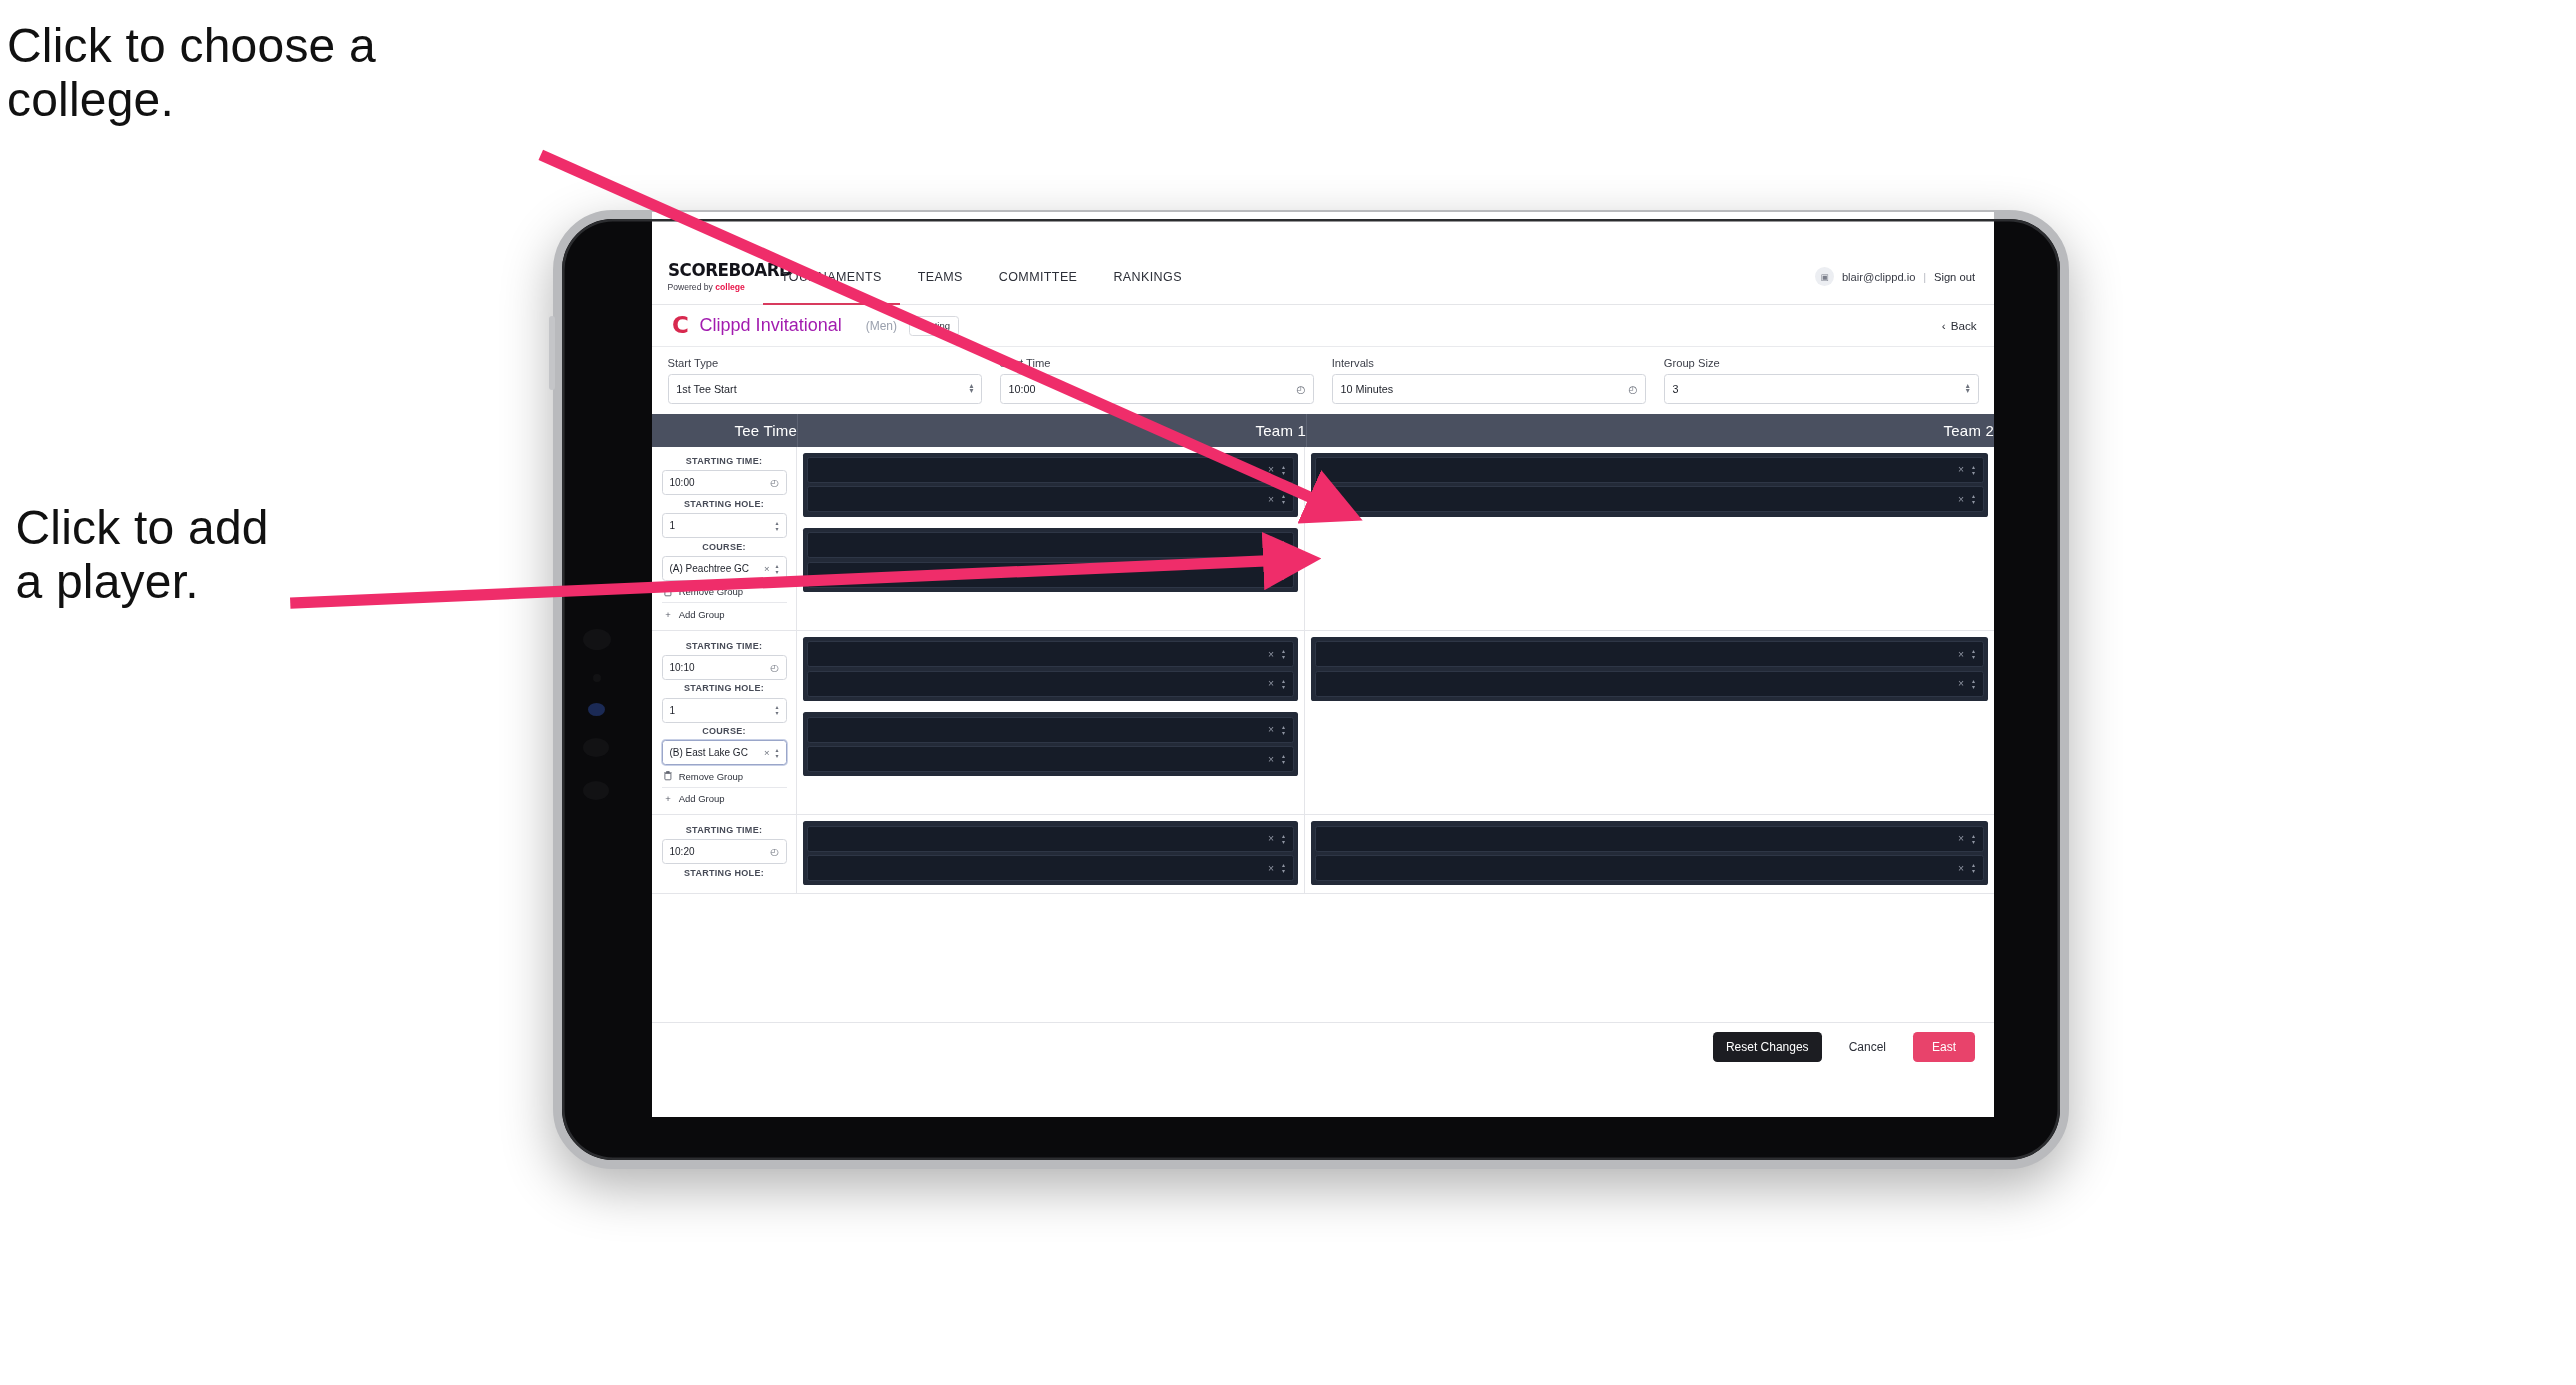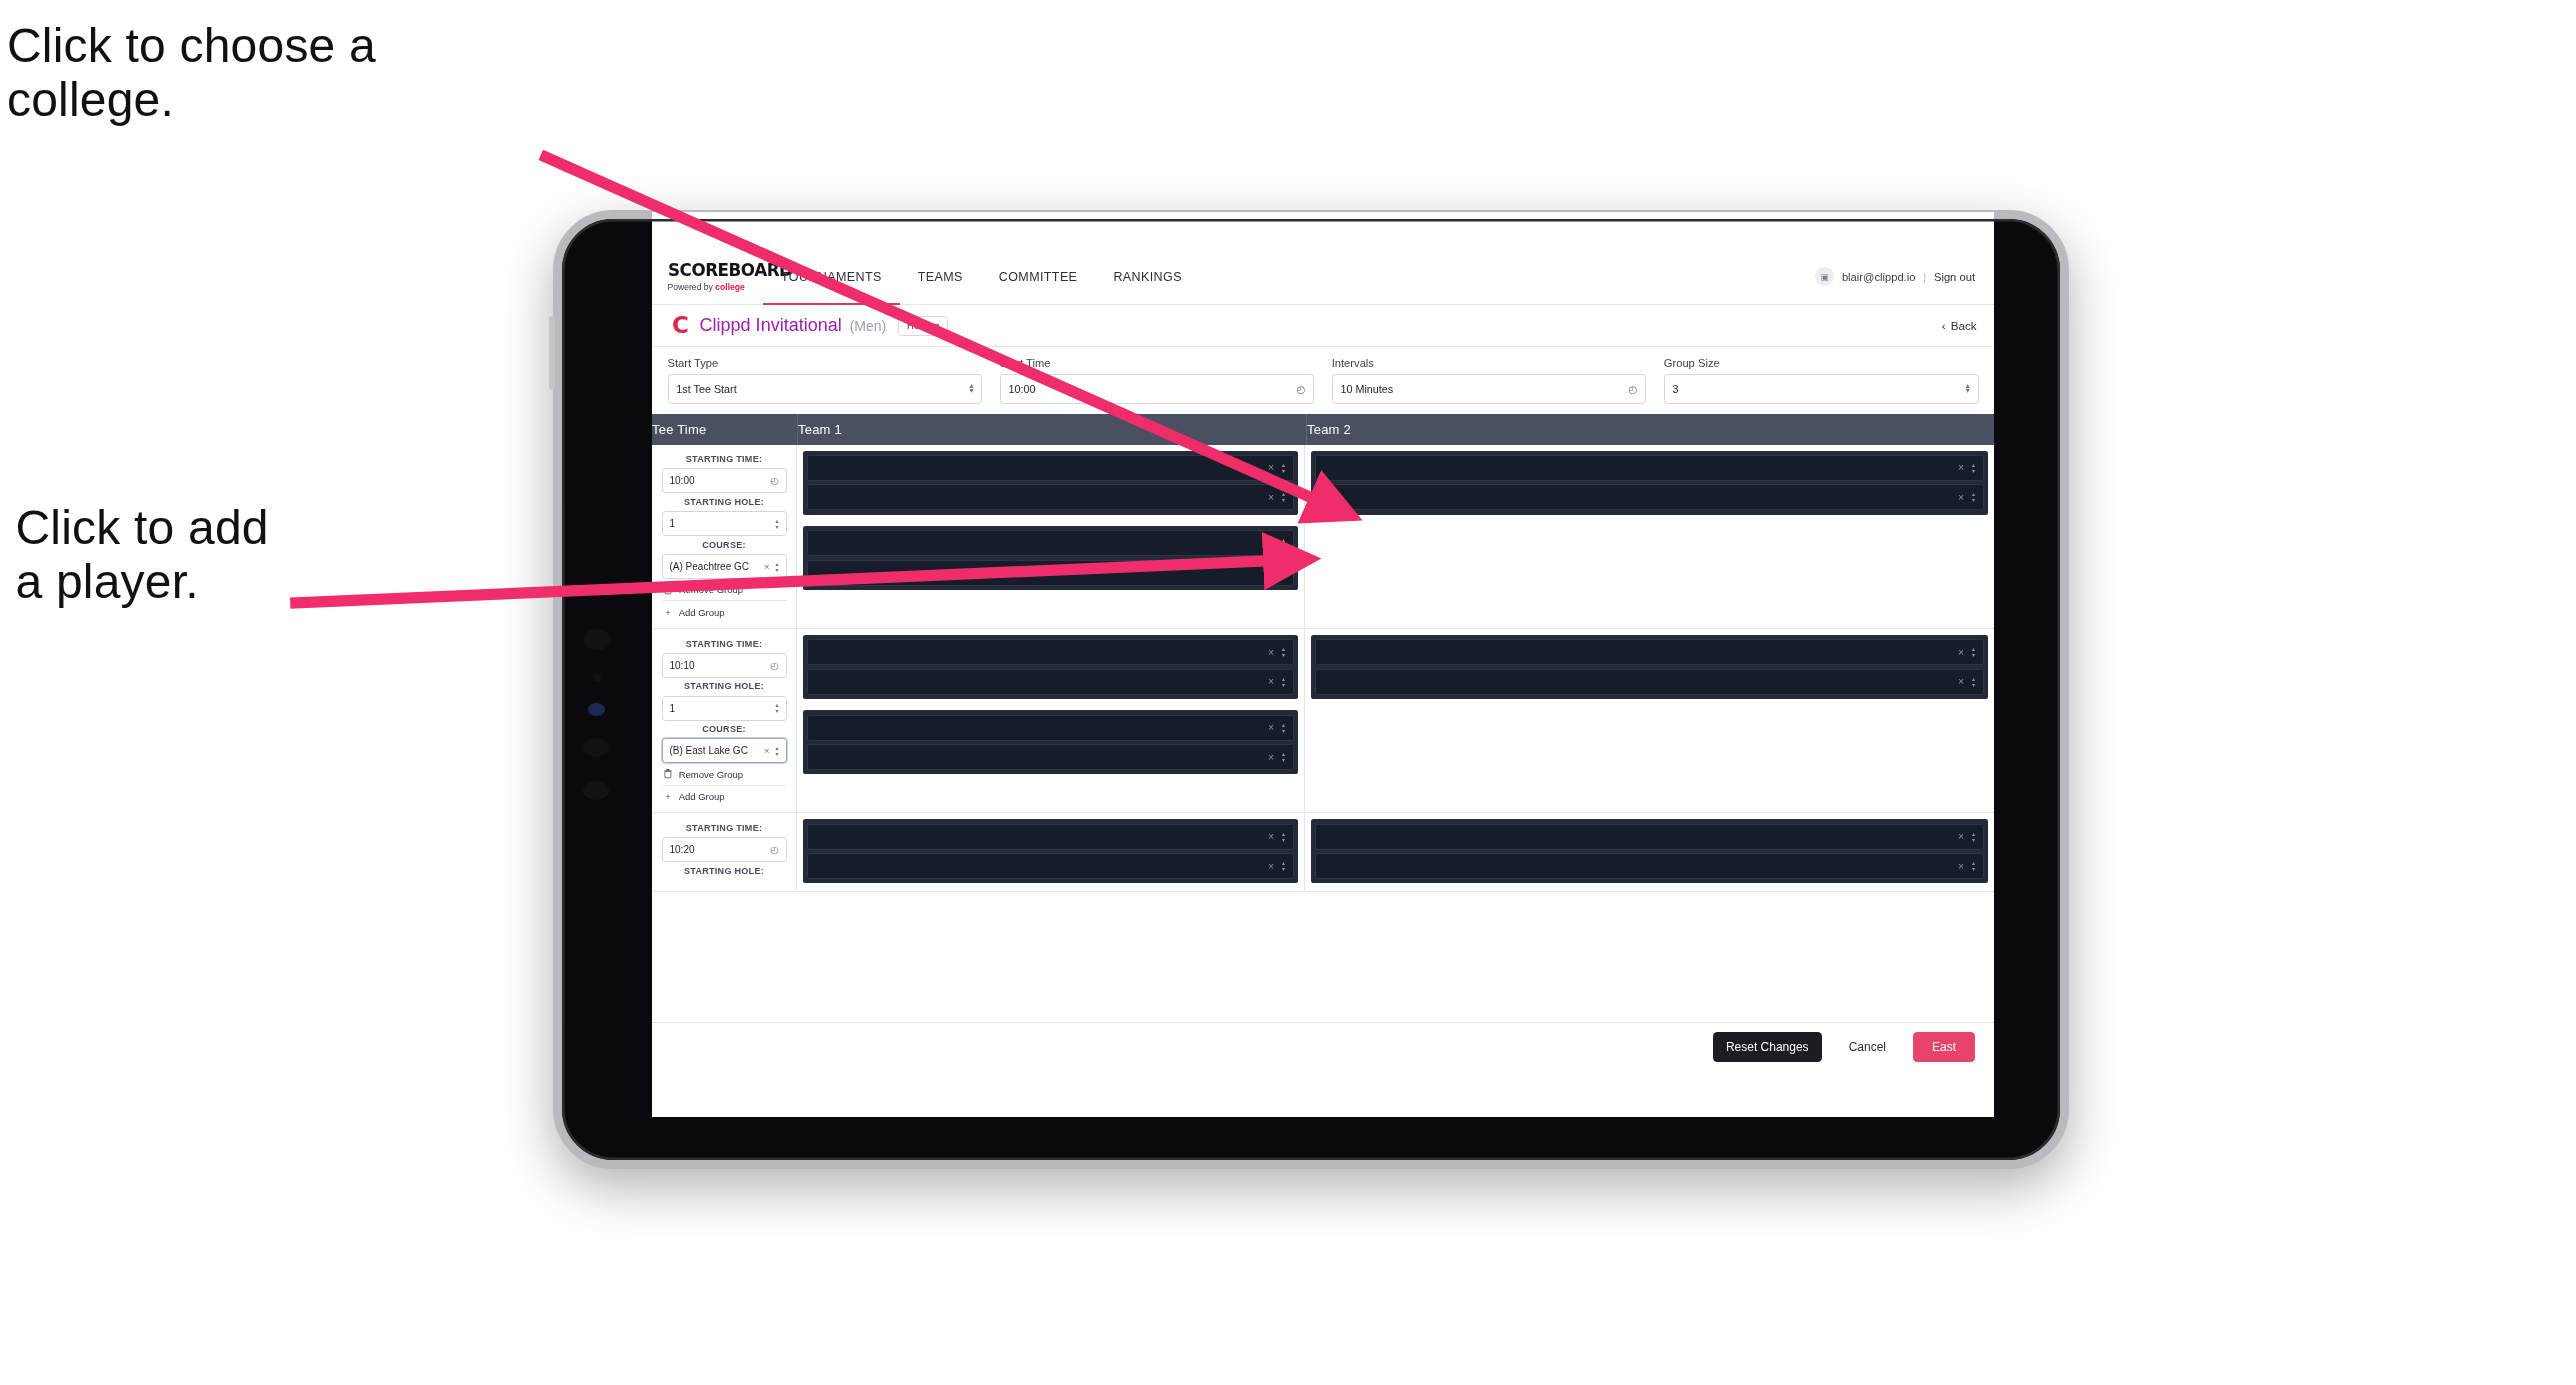--- a/index.html
+++ b/index.html
@@ -55,35 +55,35 @@
   .navtab.active::after{content:"";position:absolute;left:0;right:0;bottom:-0.9px;height:2.2px;background:#d83a5e;}
   .nav-right{margin-left:auto;display:flex;align-items:center;padding-right:19px;gap:7.8px;font-size:11.2px;color:#3a3d47;}
   .avatar{width:19px;height:19px;border-radius:50%;background:#eceef2;display:flex;align-items:center;justify-content:center;font-size:8.6px;color:#7b7f8b;}
   .sep{color:#b9bcc4;}
   .signout{cursor:pointer;color:#2c2f38;}
 
   
   .titlerow{height:41px;border-bottom:0.9px solid #e9eaed;display:flex;align-items:center;padding:0 17.3px;flex:none;}
   .tlogo{width:22.5px;height:22.5px;display:flex;align-items:center;justify-content:center;color:#d8294f;font-weight:bold;font-size:23px;font-family:"DejaVu Sans",sans-serif;line-height:1;margin-right:7.8px;}
   .ttitle{font-size:18px;color:#a21caf;}
-  .tgender{font-size:14px;color:#9aa0ad;margin-left:8px;}
+  .tgender{font-size:12px;color:#9aa0ad;margin-left:24px;}
   .tbadge{margin-left:12px;border:0.9px solid #d7d9de;border-radius:3.5px;padding:3.5px 7.8px;font-size:9.5px;color:#2c2f38;background:#fff;}
   .backbtn{margin-left:auto;font-size:11.7px;color:#2c2f38;display:flex;align-items:center;gap:5.2px;cursor:pointer;}
 
   
   .controls{display:flex;padding:9.5px 15.5px 10.4px 15.5px;gap:17.3px;flex:none;background:#fff;}
   .field{flex:1;display:flex;flex-direction:column;}
   .flabel{font-size:11.2px;color:#3c3f49;margin-bottom:5.2px;}
   .fbox{height:28px;border:0.9px solid #d3d6dc;border-radius:3.5px;background:#fff;display:flex;align-items:center;padding:0 7.8px;font-size:10.8px;color:#1d2029;}
   .fbox .val{flex:1;}
   .fico{color:#6f747f;font-size:10.4px;display:flex;align-items:center;}
 
   
   .thead{display:flex;background:#4a5060;flex:none;}
-  .th{color:#fff;font-size:13px;text-align:left;padding:7.8px 0;letter-spacing:0.2px;}
+  .th{color:#fff;font-size:15px;text-align:right;padding:7.8px 0;letter-spacing:0.2px;}
   .th.tee{width:145px;border-right:0.9px solid #5d6373;}
   .th.t1{width:508px;border-right:0.9px solid #5d6373;}
   .th.t2{flex:1;}
 
   
   .tbody{flex:1;overflow:hidden;position:relative;background:#fff;}
   .grow{display:flex;border-bottom:0.9px solid #e4e5e9;}
   .cell-tee{width:145px;border-right:0.9px solid #e4e5e9;padding:6px 9.5px 5.2px 9.5px;box-sizing:border-box;display:flex;flex-direction:column;}
   .tl{font-size:9px;font-weight:bold;letter-spacing:0.3px;color:#474b57;text-align:center;margin:3.5px 0 4.3px 0;}
   .tinput{height:23px;border:0.9px solid #d3d6dc;border-radius:3.5px;display:flex;align-items:center;padding:0 7px;font-size:10px;color:#1d2029;background:#fff;}

